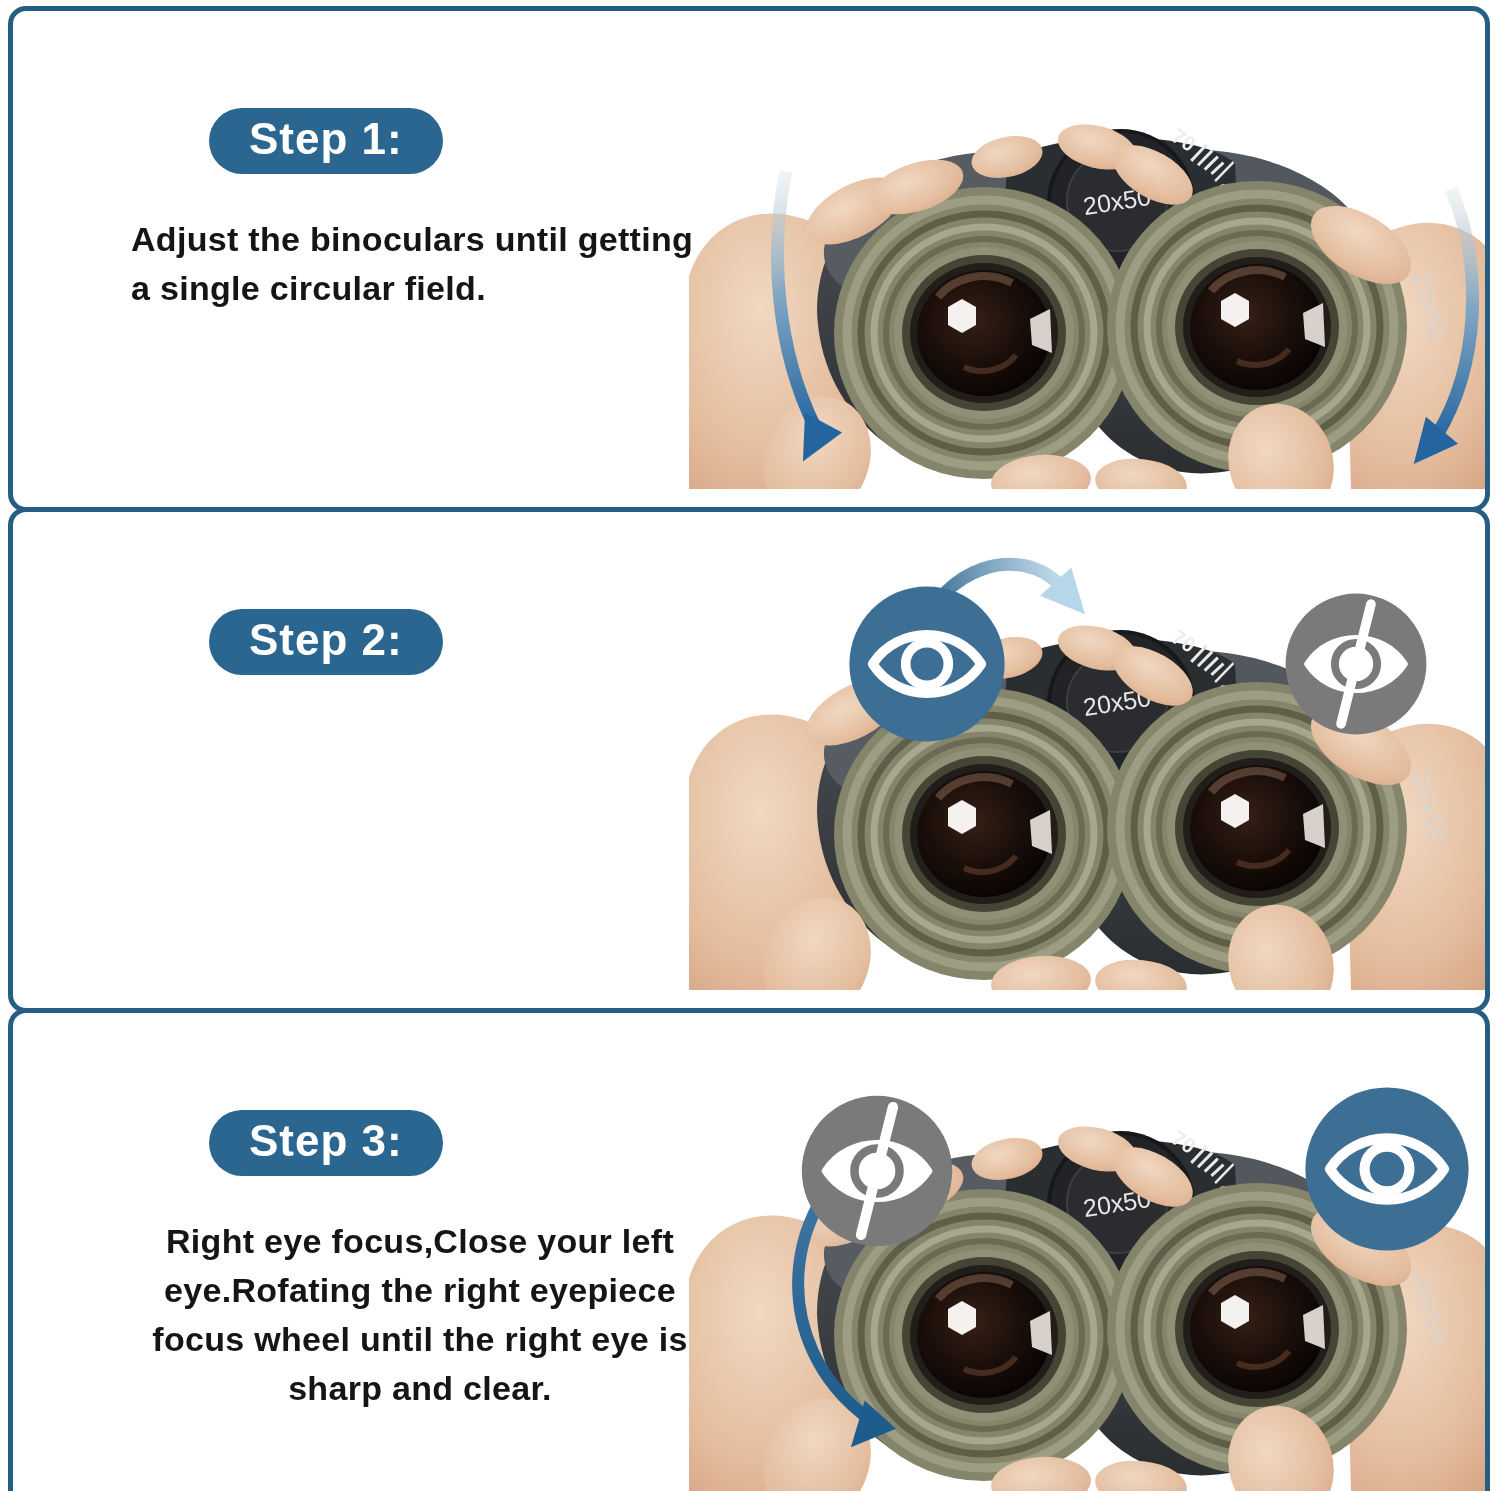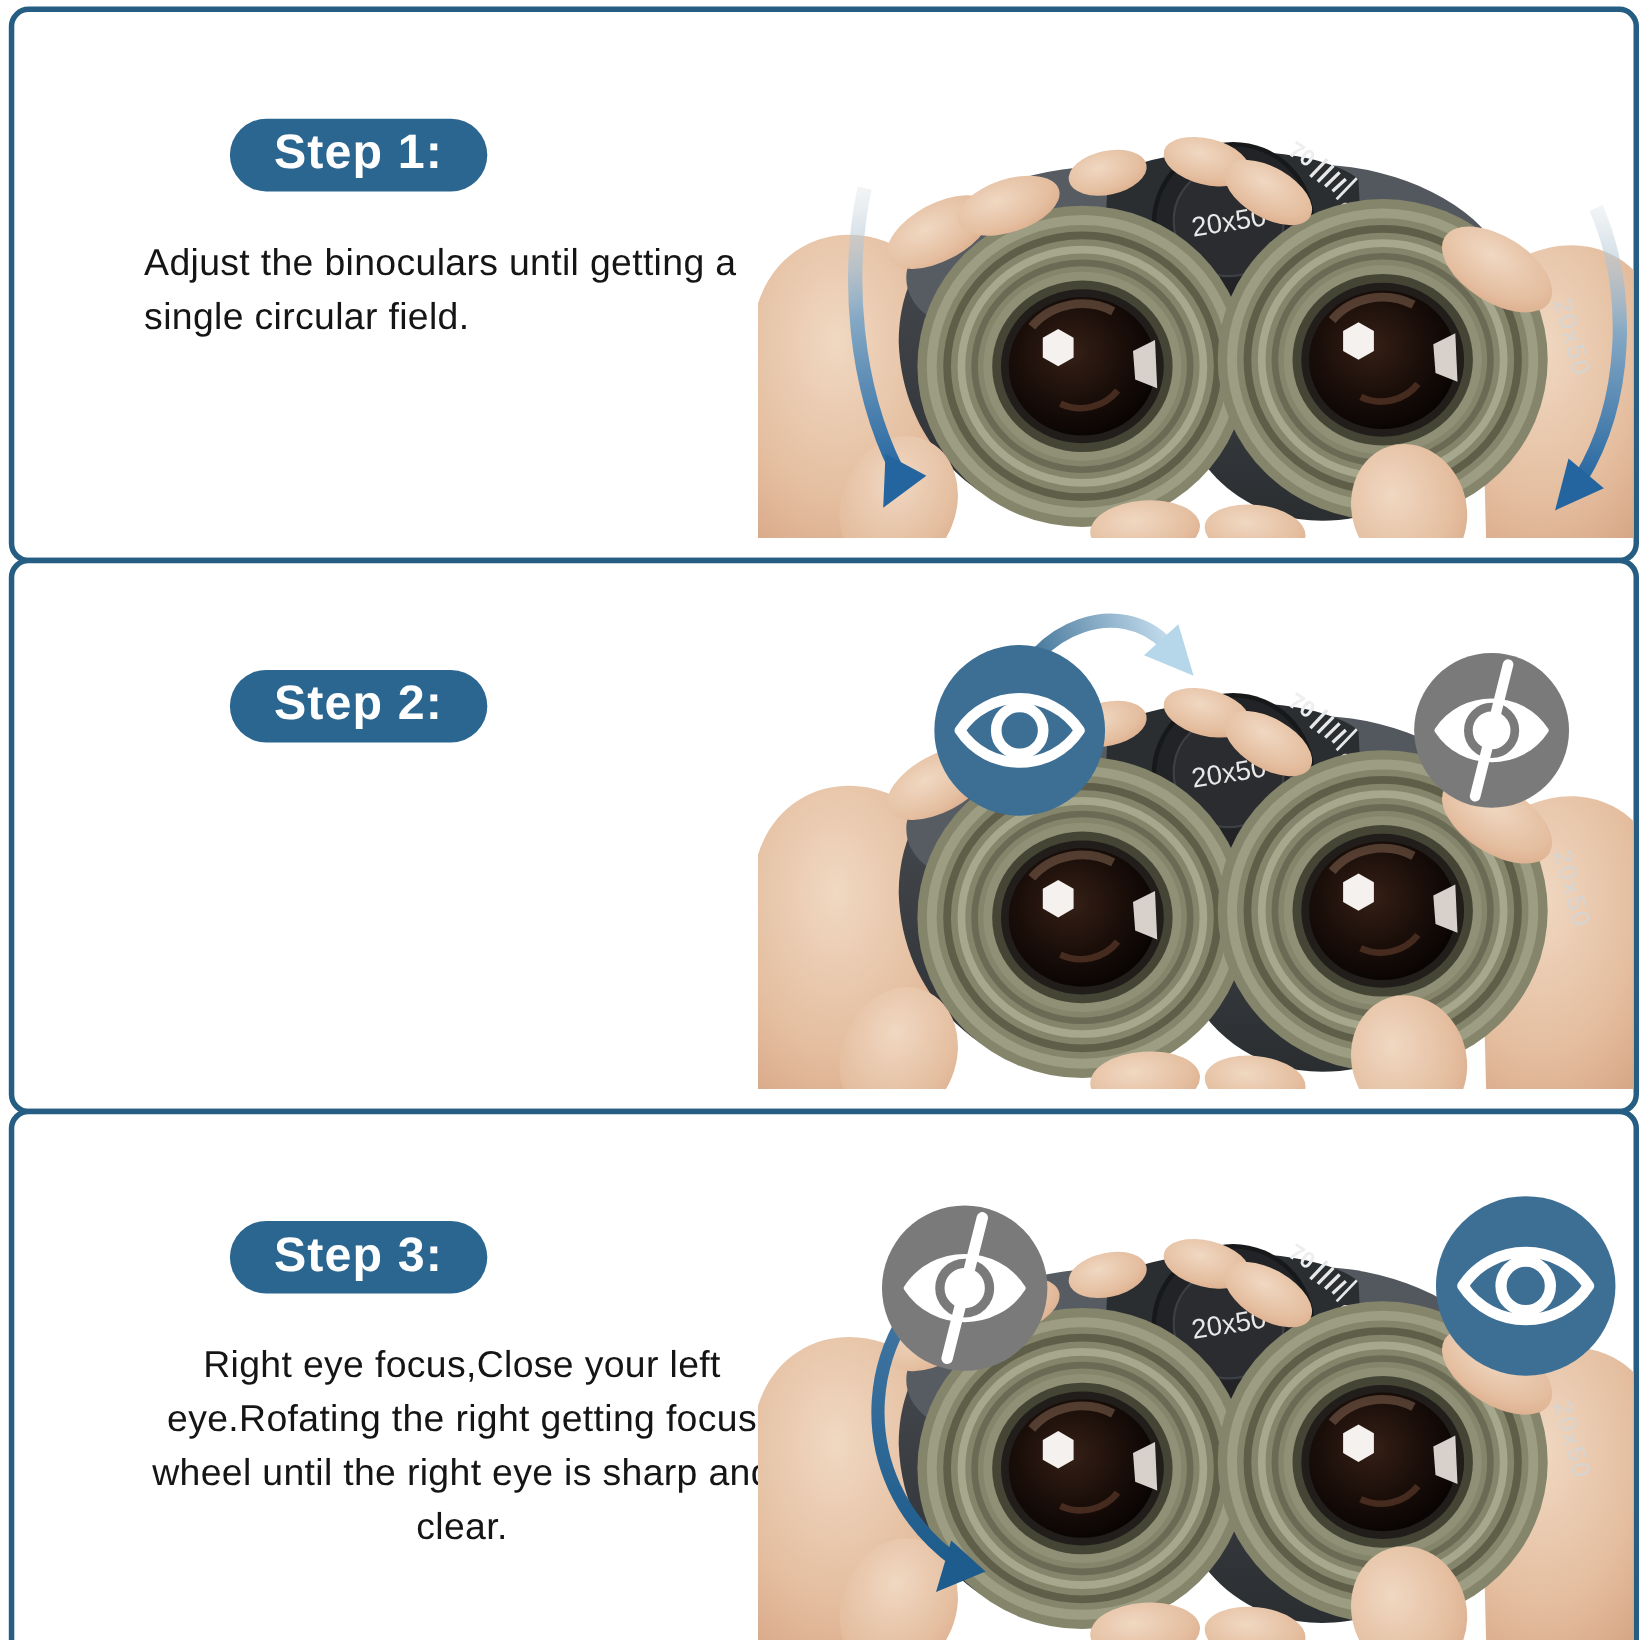--- a/index.html
+++ b/index.html
@@ -4,21 +4,21 @@
 <style>
   html,body{margin:0;padding:0;background:#ffffff;}
   body{width:1500px;height:1491px;position:relative;font-family:"Liberation Sans",sans-serif;overflow:hidden;}
   .panel{position:absolute;left:8px;width:1482px;height:506px;box-sizing:border-box;
          border:5px solid #255e82;border-radius:18px;background:#fff;overflow:hidden;}
   #p1{top:6px;} #p2{top:507px;} #p3{top:1008px;text-align:center;}
   .badge{position:absolute;left:196px;top:97px;background:#2a6690;color:#ffffff;
          font-size:44px;font-weight:bold;line-height:52px;padding:5px 40px 9px 40px;
          border-radius:36px;letter-spacing:1px;}
   .desc{position:absolute;left:118px;top:204px;width:578px;margin:0;
-        font-size:34px;font-weight:normal;color:#151515;line-height:49px;letter-spacing:0.3px;}
+        font-size:34px;font-weight:bold;color:#151515;line-height:49px;letter-spacing:0.3px;}
   .photo{position:absolute;left:676px;top:0;width:812px;height:478px;}
   svg text{font-family:"Liberation Sans",sans-serif;}
 </style>
 </head>
 <body>
 
 <svg width="0" height="0" style="position:absolute" aria-hidden="true">
   <defs>
     <radialGradient id="skin" cx="0.4" cy="0.35" r="0.9">
       <stop offset="0" stop-color="#f0d8c2"></stop>
@@ -158,21 +158,21 @@
       <use href="#arrowhead" transform="translate(226,132) rotate(122)" fill="#1c567f"></use>
       <use href="#arrowhead" transform="translate(376,80) rotate(48)" fill="#b6d6ea"></use>
     </g>
     <use href="#eye-open" transform="translate(238,152) scale(0.97)"></use>
     <use href="#eye-closed" transform="translate(667,152) scale(0.88)"></use>
   </svg>
 </section>
 
 <section class="panel" id="p3">
   <div class="badge">Step 3:</div>
-  <p class="desc">Right eye focus,Close your left eye.Rofating the right getting focus wheel until the right eye is sharp and clear.</p>
+  <p class="desc">Right eye focus,Close your left eye.Rofating the right eyepiece focus wheel until the right eye is sharp and clear.</p>
   <svg class="photo" viewBox="0 0 812 478">
     <use href="#binoc-scene"></use>
     <g>
       <path d="M 192,128 C 92,185 76,330 180,406" fill="none" stroke="url(#grad-rotate-eyepiece)" stroke-width="12"></path>
       <use href="#arrowhead" transform="translate(198,122) rotate(-52)" fill="#3a72a2"></use>
       <use href="#arrowhead" transform="translate(182,412) rotate(132)" fill="#1d5c8c"></use>
     </g>
     <use href="#eye-closed" transform="translate(188,158) scale(0.94)"></use>
     <use href="#eye-open" transform="translate(698,156) scale(1.02)"></use>
   </svg>

